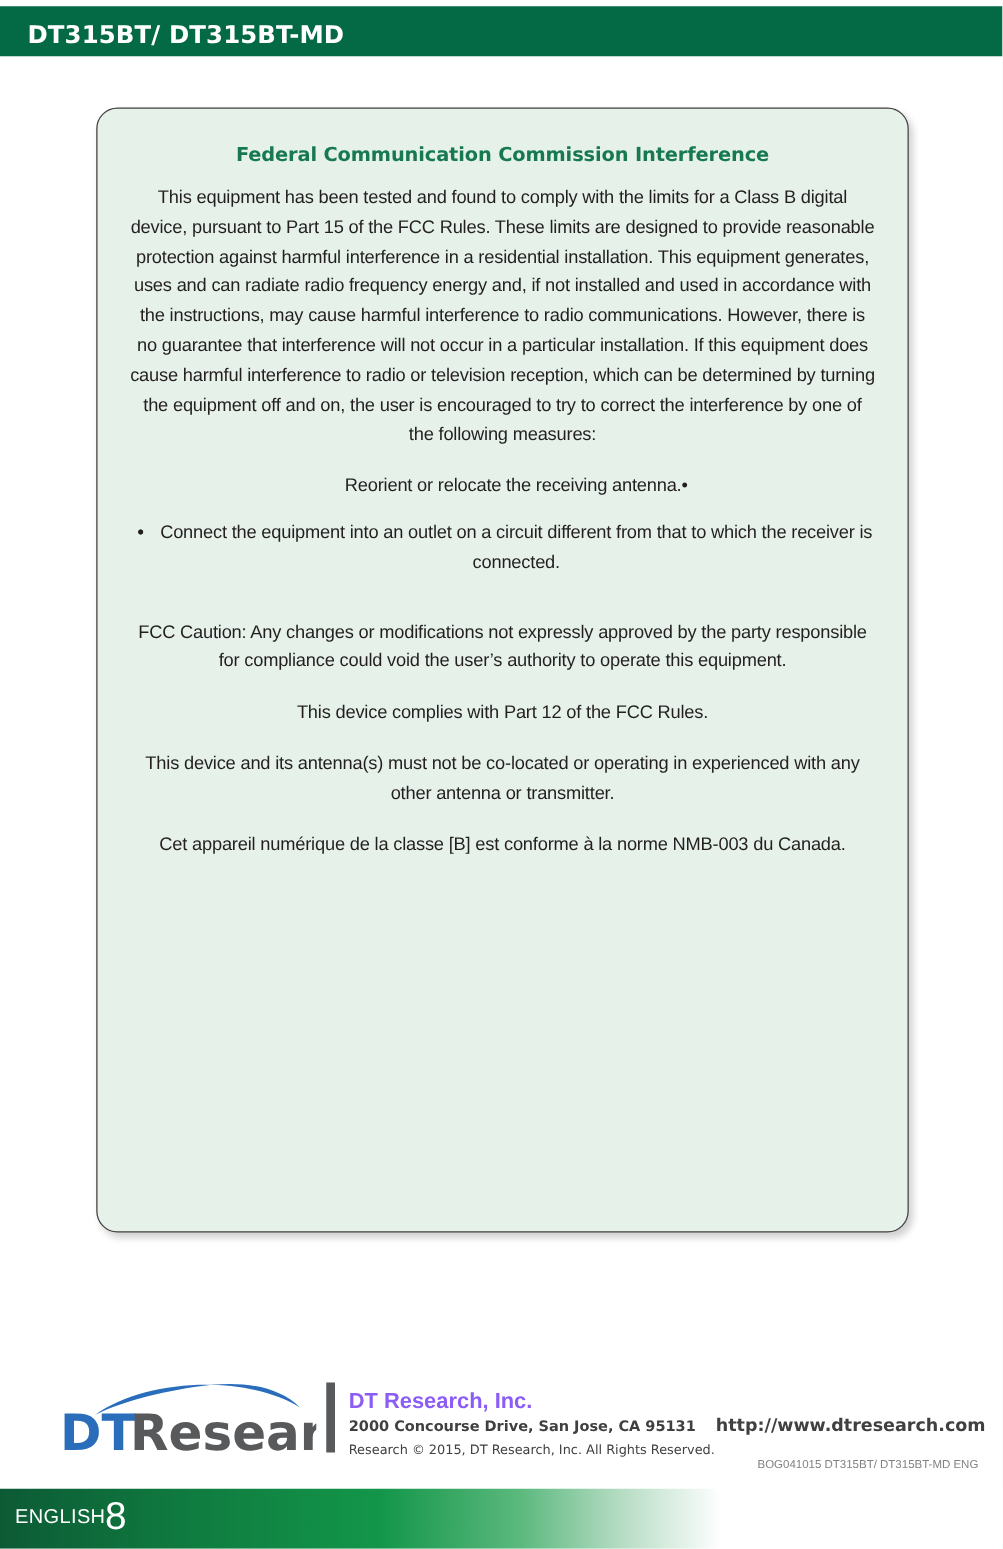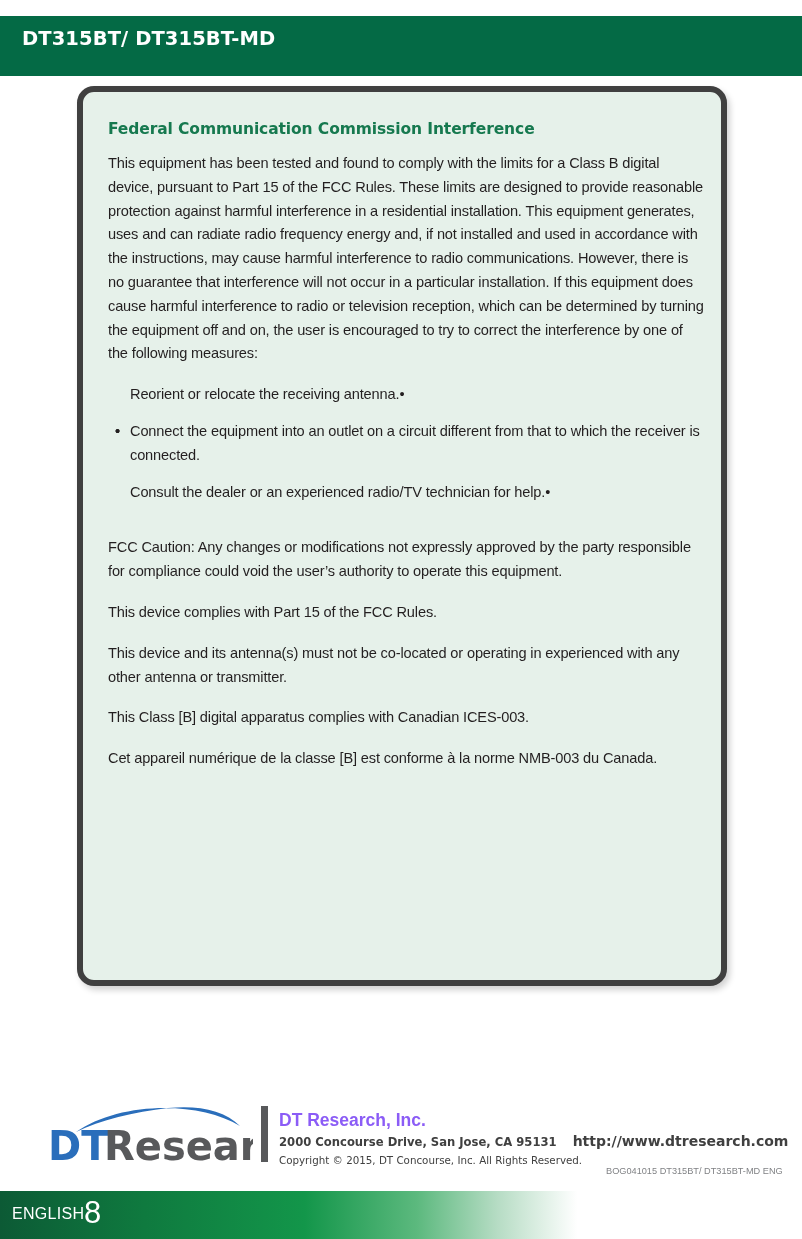--- a/index.html
+++ b/index.html
@@ -11,23 +11,23 @@
     width: 802px;
     height: 1239px;
     position: relative;
     font-family: "Liberation Sans", sans-serif;
     overflow: hidden;
   }
 
   
   .header-bar {
     position: absolute;
-    left: 0; top: 16px;
+    left: 0; top: 5px;
     width: 802px;
-    height: 60px;
+    height: 40px;
     background: #046a45;
   }
   .header-title {
     position: absolute;
     left: 22px;
     top: 11px;
     color: #ffffff;
     font-size: 19.5px;
     font-weight: bold;
     letter-spacing: 0.1px;
@@ -36,24 +36,25 @@
   }
 
   
   .content-panel {
     position: absolute;
     left: 77px;
     top: 86px;
     width: 650px;
     height: 900px;
     background: #e6f1ea;
-    border: 6px solid #404040;
+    border: 1px solid #404040;
     border-radius: 17px;
     box-shadow: 3px 4px 6px rgba(0,0,0,0.18);
     box-sizing: border-box;
+    text-align: center;
   }
 
   .panel-inner {
     position: absolute;
     left: 25px;
     top: 28px;
     width: 598px;
   }
 
   .section-heading {
@@ -225,29 +226,25 @@
     <ul class="measures-list">
       <li class="measure-item">
         <span class="marker"></span><span>Reorient or relocate the receiving antenna.</span><span class="trailing-bullet">•</span>
       </li>
       <li class="measure-item">
         <span class="marker">•</span><span class="trailing-bullet"></span>
       </li>
       <li class="measure-item">
         <span class="marker">•</span><span>Connect the equipment into an outlet on a circuit different from that to which the receiver is connected.</span><span class="trailing-bullet"></span>
       </li>
-      <li class="measure-item">
-        <span class="marker"></span><span>Consult the dealer or an experienced radio/TV technician for help.</span><span class="trailing-bullet">•</span>
-      </li>
     </ul>
 
     <p class="body-text">FCC Caution: Any changes or modifications not expressly approved by the party responsible for compliance could void the user’s authority to operate this equipment.</p>
-    <p class="body-text">This device complies with Part 15 of the FCC Rules.</p>
+    <p class="body-text">This device complies with Part 12 of the FCC Rules.</p>
     <p class="body-text">This device and its antenna(s) must not be co-located or operating in experienced with any other antenna or transmitter.</p>
-    <p class="body-text">This Class [B] digital apparatus complies with Canadian ICES-003.</p>
     <p class="body-text">Cet appareil numérique de la classe [B] est conforme à la norme NMB-003 du Canada.</p>
 
   </div>
 </div>
 
 <div class="footer-block">
 
   <div class="logo-wrap">
     <svg class="logo-svg" width="205" height="62" viewBox="0 0 205 62">
       <path d="M28 28 C70 -2 150 -4 192 22 C176 6 150 1 120 4 C86 8 52 16 28 28 Z" fill="#2a6ebb"></path>
@@ -256,21 +253,21 @@
     </svg>
   </div>
 
   <div class="logo-divider"></div>
 
   <div class="company-info">
     <div class="company-name">DT Research, Inc.</div>
     <div class="company-addr-row">
       <span class="company-address">2000 Concourse Drive, San Jose, CA 95131</span><span class="company-url">http://www.dtresearch.com</span>
     </div>
-    <div class="company-copyright">Copyright © 2015, DT Concourse, Inc. All Rights Reserved.</div>
+    <div class="company-copyright">Research © 2015, DT Research, Inc. All Rights Reserved.</div>
   </div>
 
 </div>
 
 <div class="doc-code">BOG041015 DT315BT/ DT315BT-MD ENG</div>
 
 <div class="bottom-bar">
   <div class="lang-label">ENGLISH</div>
   <div class="page-number">8</div>
 </div>

